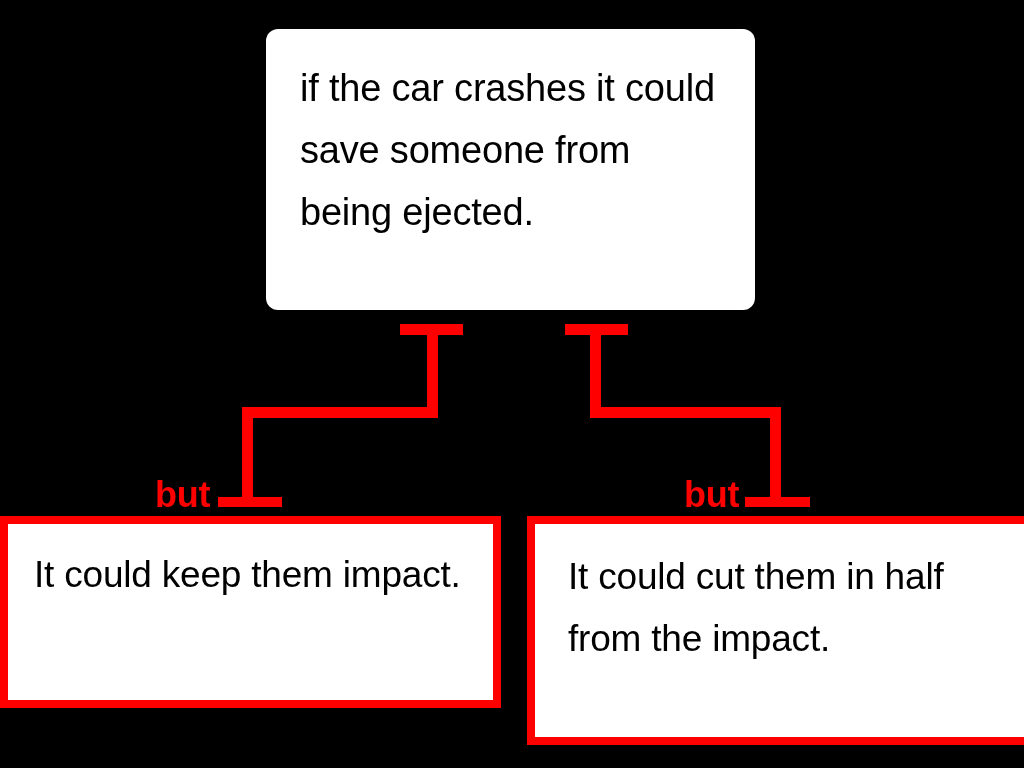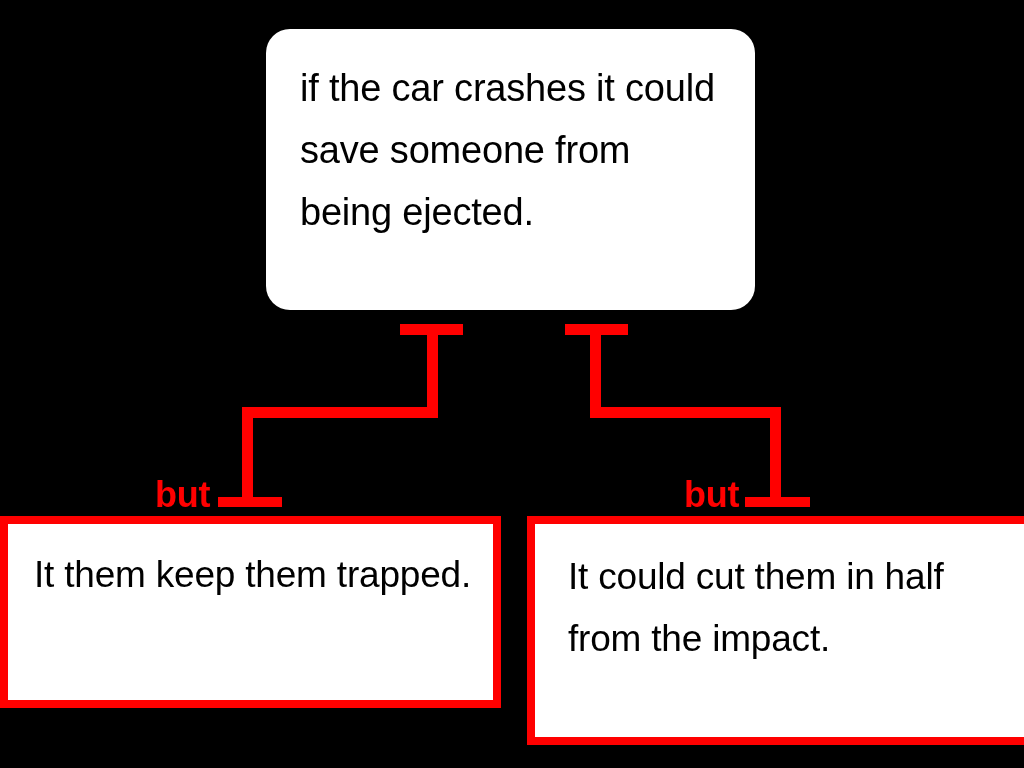--- a/index.html
+++ b/index.html
@@ -21,21 +21,21 @@
     position: absolute;
     box-sizing: border-box;
     background: #FFFFFF;
     color: #000000;
   }
   .node-premise {
     left: 266px;
     top: 29px;
     width: 489px;
     height: 281px;
-    border-radius: 24px;
+    border-radius: 12px;
     padding: 28px 34px 0 34px;
   }
   .node-counter {
     border: 8px solid #FF0000;
   }
   .node-counter-left {
     left: 0px;
     top: 516px;
     width: 501px;
     height: 192px;
@@ -93,20 +93,20 @@
   <div class="but-label" style="left:155px; top:477px;">but</div>
 
   <div class="conn" style="left:565px; top:324px; width:63px; height:11px;"></div>
   <div class="conn" style="left:590px; top:335px; width:11px; height:82px;"></div>
   <div class="conn" style="left:590px; top:407px; width:191px; height:11px;"></div>
   <div class="conn" style="left:770px; top:407px; width:11px; height:91px;"></div>
   <div class="conn" style="left:745px; top:497px; width:65px; height:10px;"></div>
   <div class="but-label" style="left:684px; top:477px;">but</div>
 
   <div class="node node-counter node-counter-left">
-    <div class="node-text">It them keep them trapped.</div>
+    <div class="node-text">It could keep them impact.</div>
   </div>
 
   <div class="node node-counter node-counter-right">
     <div class="node-text">It could cut them in half from the impact.</div>
   </div>
 
 </div>
 
 </body></html>

